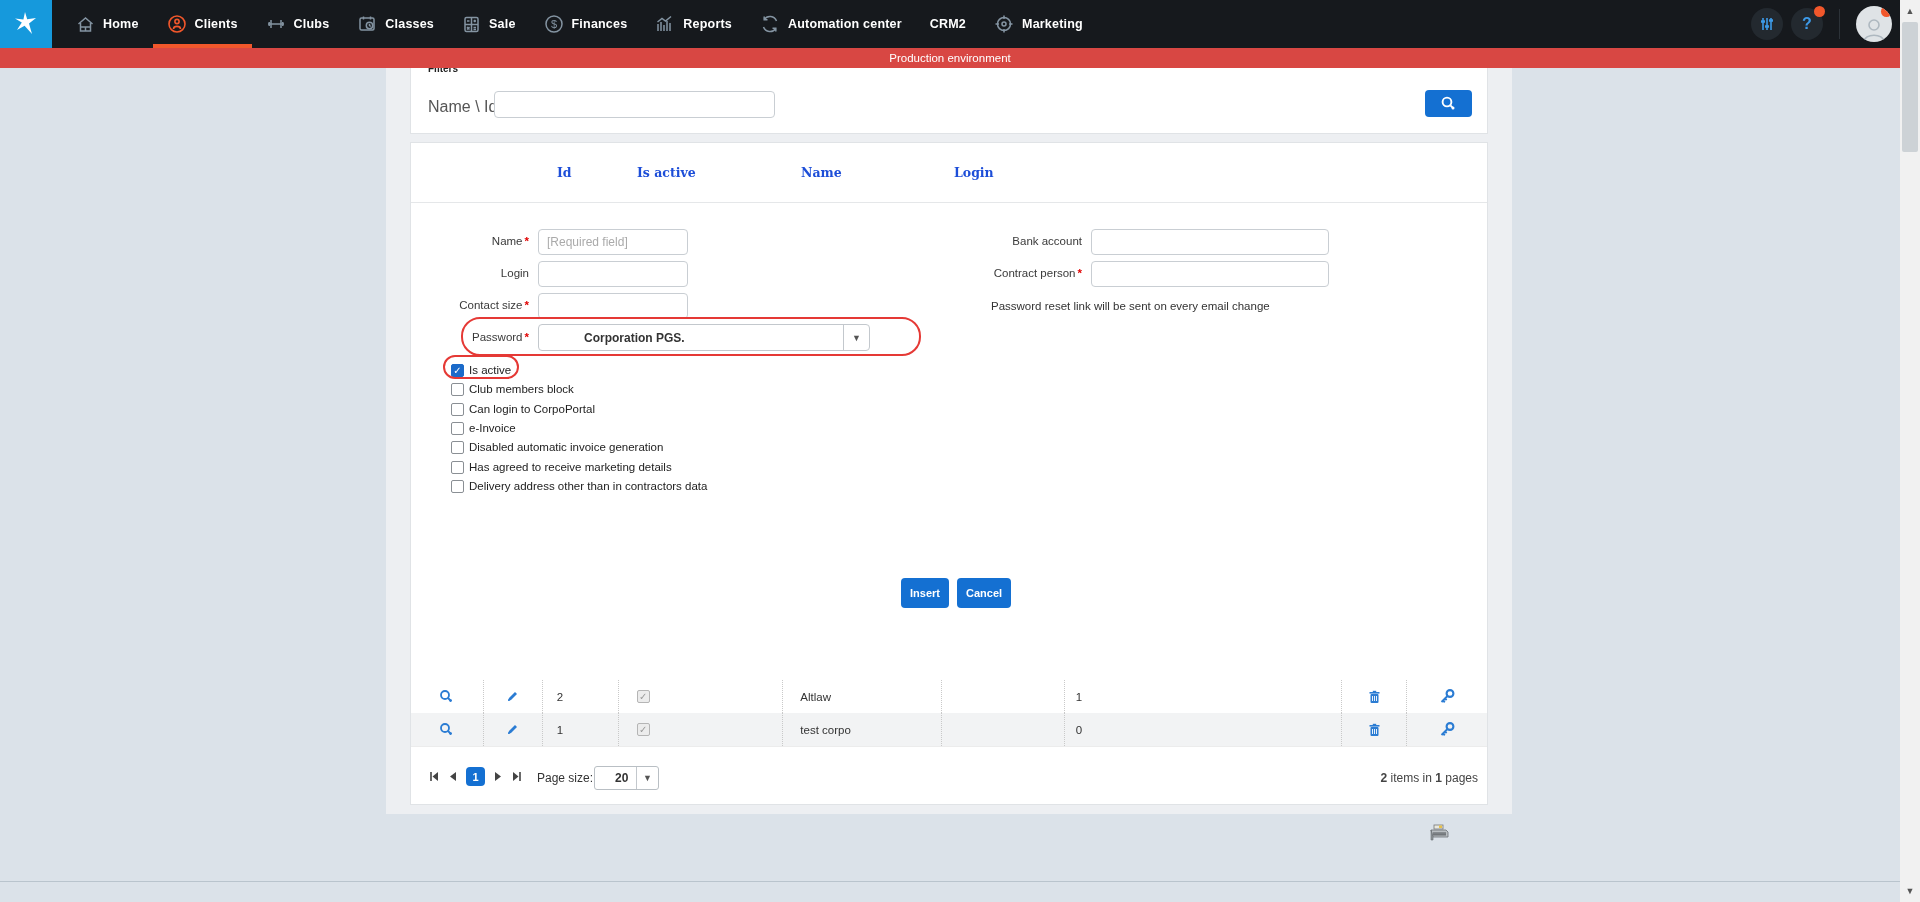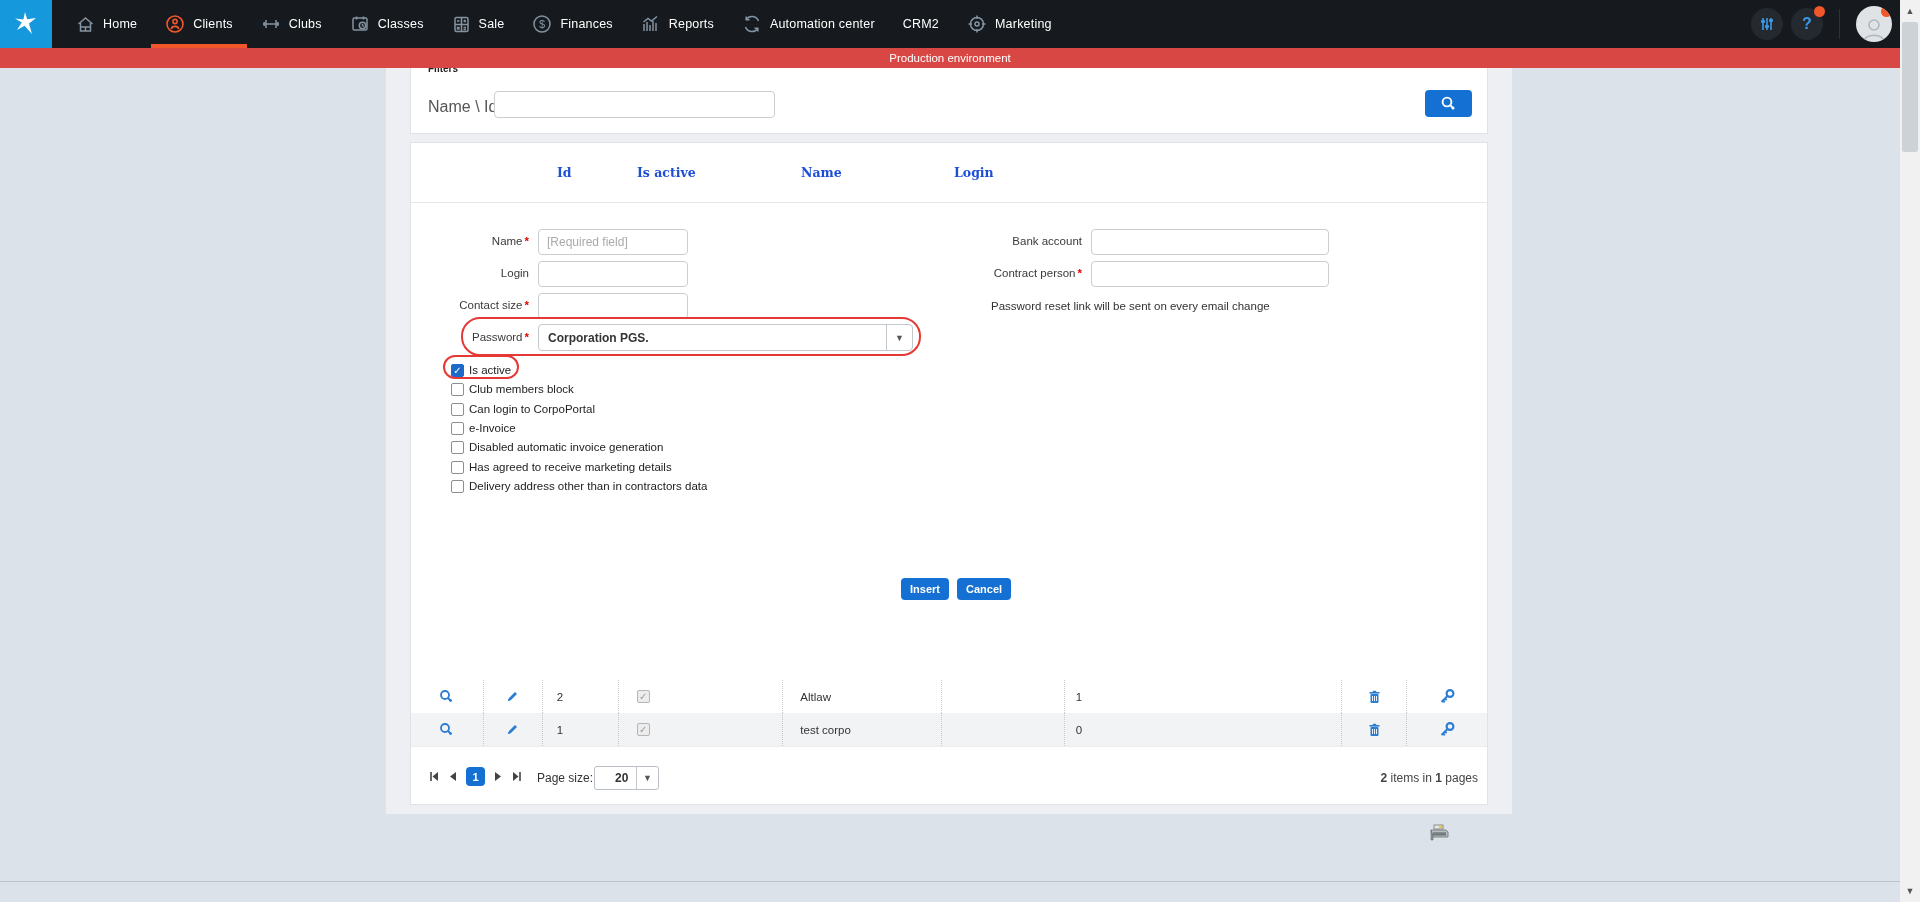--- a/index.html
+++ b/index.html
@@ -4,21 +4,21 @@
 <style>
   * { margin:0; padding:0; box-sizing:border-box; }
   html,body { width:1920px; height:902px; overflow:hidden; }
   body { font-family:"Liberation Sans", sans-serif; background:#dbe2e9; position:relative; }
 
   
   .navbar { position:absolute; left:0; top:0; width:1920px; height:48px; background:#16191d; display:flex; align-items:stretch; z-index:6; }
   .logo { width:52px; height:48px; background:#1699dc; display:flex; align-items:center; justify-content:center; flex:0 0 52px; }
   .nav-items { display:flex; align-items:stretch; margin-left:10px; }
   .nav-item { display:flex; align-items:center; gap:8px; padding:0 14px; cursor:pointer; position:relative; }
-  .nav-item .nav-label { color:#ffffff; font-size:12.5px; font-weight:normal; letter-spacing:.2px; }
+  .nav-item .nav-label { color:#ffffff; font-size:12.5px; font-weight:bold; letter-spacing:.2px; }
   .nav-item svg { display:block; }
   .nav-item.active::after { content:""; position:absolute; left:0; right:0; bottom:0; height:4px; background:#f1572b; }
   .nav-right { position:absolute; right:28px; top:0; height:48px; display:flex; align-items:center; gap:8px; }
   .nav-circle { width:32px; height:32px; border-radius:50%; background:#23292f; display:flex; align-items:center; justify-content:center; position:relative; cursor:pointer; }
   .nav-circle .q { color:#3d9ae8; font-size:16px; font-weight:bold; }
   .ndot { position:absolute; top:-2px; right:-2px; width:11px; height:11px; border-radius:50%; background:#f1572b; }
   .nav-divider { width:1px; height:30px; background:#2c3238; margin:0 8px; }
   .avatar { width:36px; height:36px; border-radius:50%; background:#dfe3e6; display:flex; align-items:flex-end; justify-content:center; overflow:hidden; position:relative; cursor:pointer; }
 
   
@@ -44,32 +44,32 @@
   .gcol { height:100%; display:flex; align-items:center; }
   .ghead { font-family:"DejaVu Serif", serif; font-weight:bold; font-size:12.5px; color:#1d4ed8; }
   .c1{width:73px;} .c2{width:59px;} .c3{width:76px;} .c4{width:165px;} .c5{width:159px;} .c6{width:123px;} .c7{width:278px;} .c8{width:65px;} .c9{width:80px;}
   .pl14{padding-left:14px;} .pl18{padding-left:18px;} .pl17{padding-left:17px;} .pl11{padding-left:11px;}
 
   
   .flabel { position:absolute; font-size:11.5px; color:#3a3a3a; text-align:right; width:118px; left:0; }
   .flabel.r { width:671px; }
   .req { color:#e00000; font-weight:bold; margin-left:2px; }
   .form-input { position:absolute; width:150px; height:26px; }
-  .combo { position:absolute; left:127px; top:181px; width:375px; height:27px; border:1px solid #c3c8cd; border-radius:4px; background:#fff; display:flex; align-items:center; cursor:pointer; }
+  .combo { position:absolute; left:127px; top:181px; width:332px; height:27px; border:1px solid #c3c8cd; border-radius:4px; background:#fff; display:flex; align-items:center; cursor:pointer;padding-left:36px; }
   .combo .combo-text { flex:1; font-size:12px; font-weight:bold; color:#333; padding-left:9px; }
   .combo .combo-arrow { width:26px; height:100%; border-left:1px solid #c3c8cd; display:flex; align-items:center; justify-content:center; color:#555; font-size:9px; }
   .annot { position:absolute; border:2px solid #e53935; pointer-events:none; }
   .annot-company { left:50px; top:174px; width:460px; height:39px; border-radius:19px; }
   .annot-isactive { left:32px; top:212px; width:76px; height:24px; border-radius:12px; }
   .cb-row { position:absolute; left:40px; height:16px; display:flex; align-items:center; gap:5px; }
   .cb { width:13px; height:13px; border:1px solid #8a8f94; border-radius:2px; background:#fff; display:flex; align-items:center; justify-content:center; font-size:10px; color:#fff; cursor:pointer; }
   .cb.checked { background:#1b6ac9; border-color:#1b6ac9; }
   .cb-label { font-size:11.5px; color:#222; }
   .note { position:absolute; left:580px; top:157px; font-size:11.5px; color:#333; }
-  .form-btn { position:absolute; height:22px; font-size:11px; font-weight:bold; padding:6px 9px; }
+  .form-btn { position:absolute; height:30px; font-size:11px; font-weight:bold; padding:6px 9px; }
 
   
   .rows-region { position:absolute; left:0; top:537px; width:1076px; }
   .drow { display:flex; height:33px; align-items:stretch; }
   .drow.alt { background:#f2f3f4; }
   .dcell { border-right:1px dotted #c9c9c9; display:flex; align-items:center; font-size:11.5px; color:#333; }
   .dcell:last-child { border-right:none; }
   .dcell.center { justify-content:center; }
   .icon-btn { cursor:pointer; display:flex; align-items:center; justify-content:center; }
   .cb.disabled { background:#ececec; border-color:#b5b5b5; color:#9a9a9a; cursor:default; }

